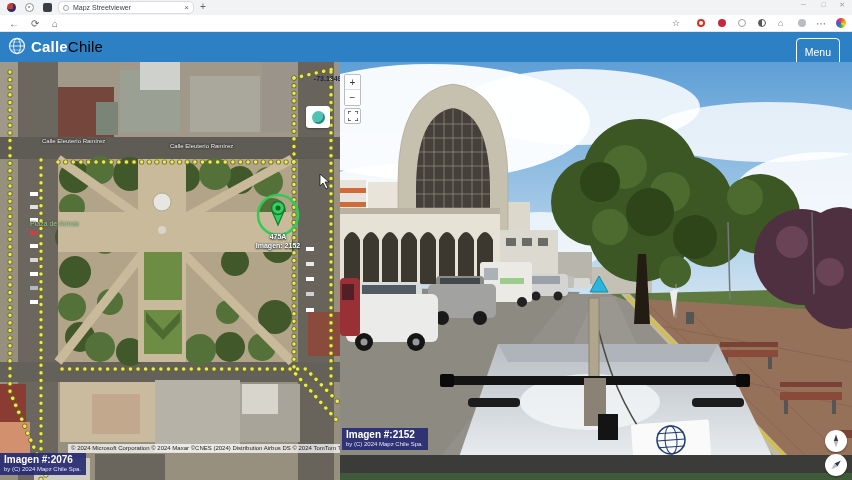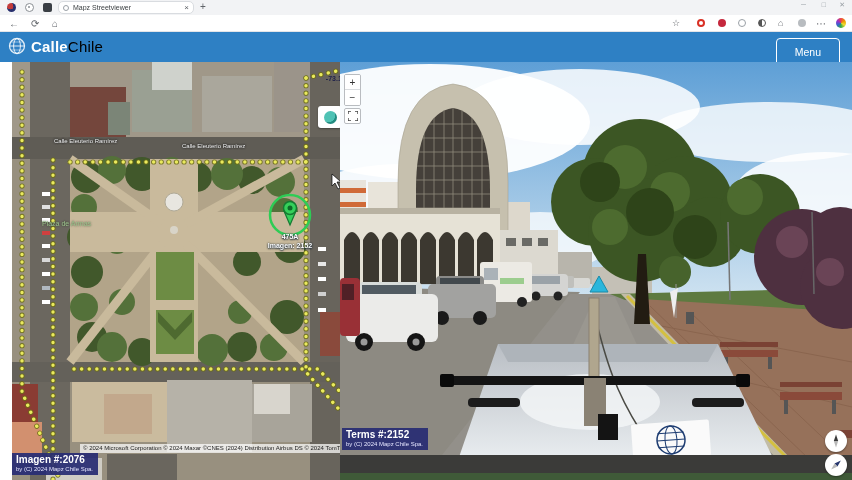--- a/index.html
+++ b/index.html
@@ -37,27 +37,27 @@
   .ext-fill { background:#b8bcc0; }
   .avatar { position:absolute; top:3px; width:10px; height:10px; border-radius:50%;
     background:conic-gradient(#e44,#e90,#ed3,#3a4,#36c,#93c,#e44); }
 
   
   .appbar { position:absolute; left:0; top:32px; width:852px; height:30px; background:#2e80c4; }
   .brand { position:absolute; left:8px; top:5px; display:flex; align-items:center; gap:5px; }
   .brand-text { font-size:15px; letter-spacing:.2px; }
   .brand-bold { font-weight:bold; color:#ffffff; }
   .brand-light { color:#000000; }
-  .menu-btn { position:absolute; right:12px; top:6px; height:28px; padding:0 18px;
+  .menu-btn { position:absolute; right:12px; top:6px; height:28px; padding:0 8px;
     border:1.5px solid #fff; border-radius:4px; background:transparent; color:#fff;
     font-size:10.5px; line-height:15px; font-family:"Liberation Sans",sans-serif; }
 
   
   .panel { position:absolute; top:62px; height:418px; overflow:hidden; }
-  #map-panel { left:12px; width:376px; background:#98907f; }
+  #map-panel { left:0; width:376px; background:#98907f; }
   #street-panel { left:340px; width:512px; background:#9cc0e0; }
 
   .map-label { position:absolute; font-size:6px; color:#f2f2f2; white-space:nowrap;
     text-shadow:0 0 2px #222, 0 0 2px #222; }
   .park-label { position:absolute; font-size:7px; color:#9ec48e; white-space:nowrap;
     text-shadow:0 0 2px #243020; }
   .coords { position:absolute; right:3px; top:13px; font-size:7px; font-weight:bold;
     color:#20224a; white-space:nowrap; }
   .marker-caption { position:absolute; text-align:center; color:#fff; font-weight:bold;
     font-size:7px; line-height:1.35; text-shadow:0 0 2px #123, 0 1px 2px #123; white-space:nowrap; }
@@ -485,21 +485,21 @@
       <button>+</button>
       <button>−</button>
     </div>
     <button class="fsbtn">
       <svg width="10" height="10" viewBox="0 0 10 10">
         <path d="M0,3 V0 H3 M7,0 H10 V3 M10,7 V10 H7 M3,10 H0 V7" fill="none" stroke="#444" stroke-width="1.4"></path>
       </svg>
     </button>
 
     <div class="badge" id="sv-badge">
-      <div class="badge-title">Terms #:2152</div>
+      <div class="badge-title">Imagen #:2152</div>
       <div class="badge-sub">by (C) 2024 Mapz Chile Spa.</div>
     </div>
 
     <div class="compass" id="compass-top">
       <svg width="16" height="16" viewBox="0 0 22 22">
         <polygon points="8,11 14,11 11,2" fill="#3a3a3a"></polygon>
         <polygon points="8,11 14,11 11,20" fill="#b8b8b8"></polygon>
       </svg>
     </div>
     <div class="compass" id="compass-bottom">

